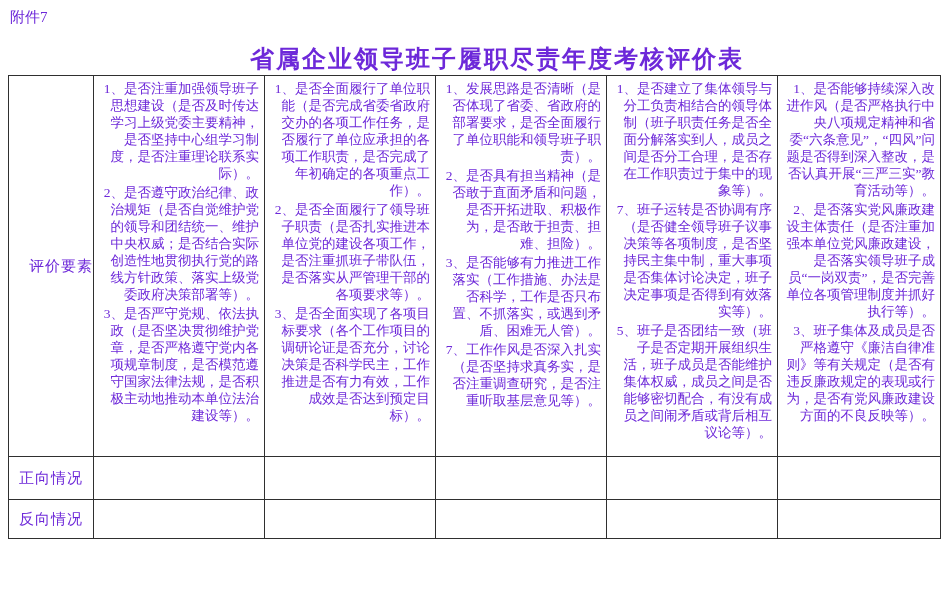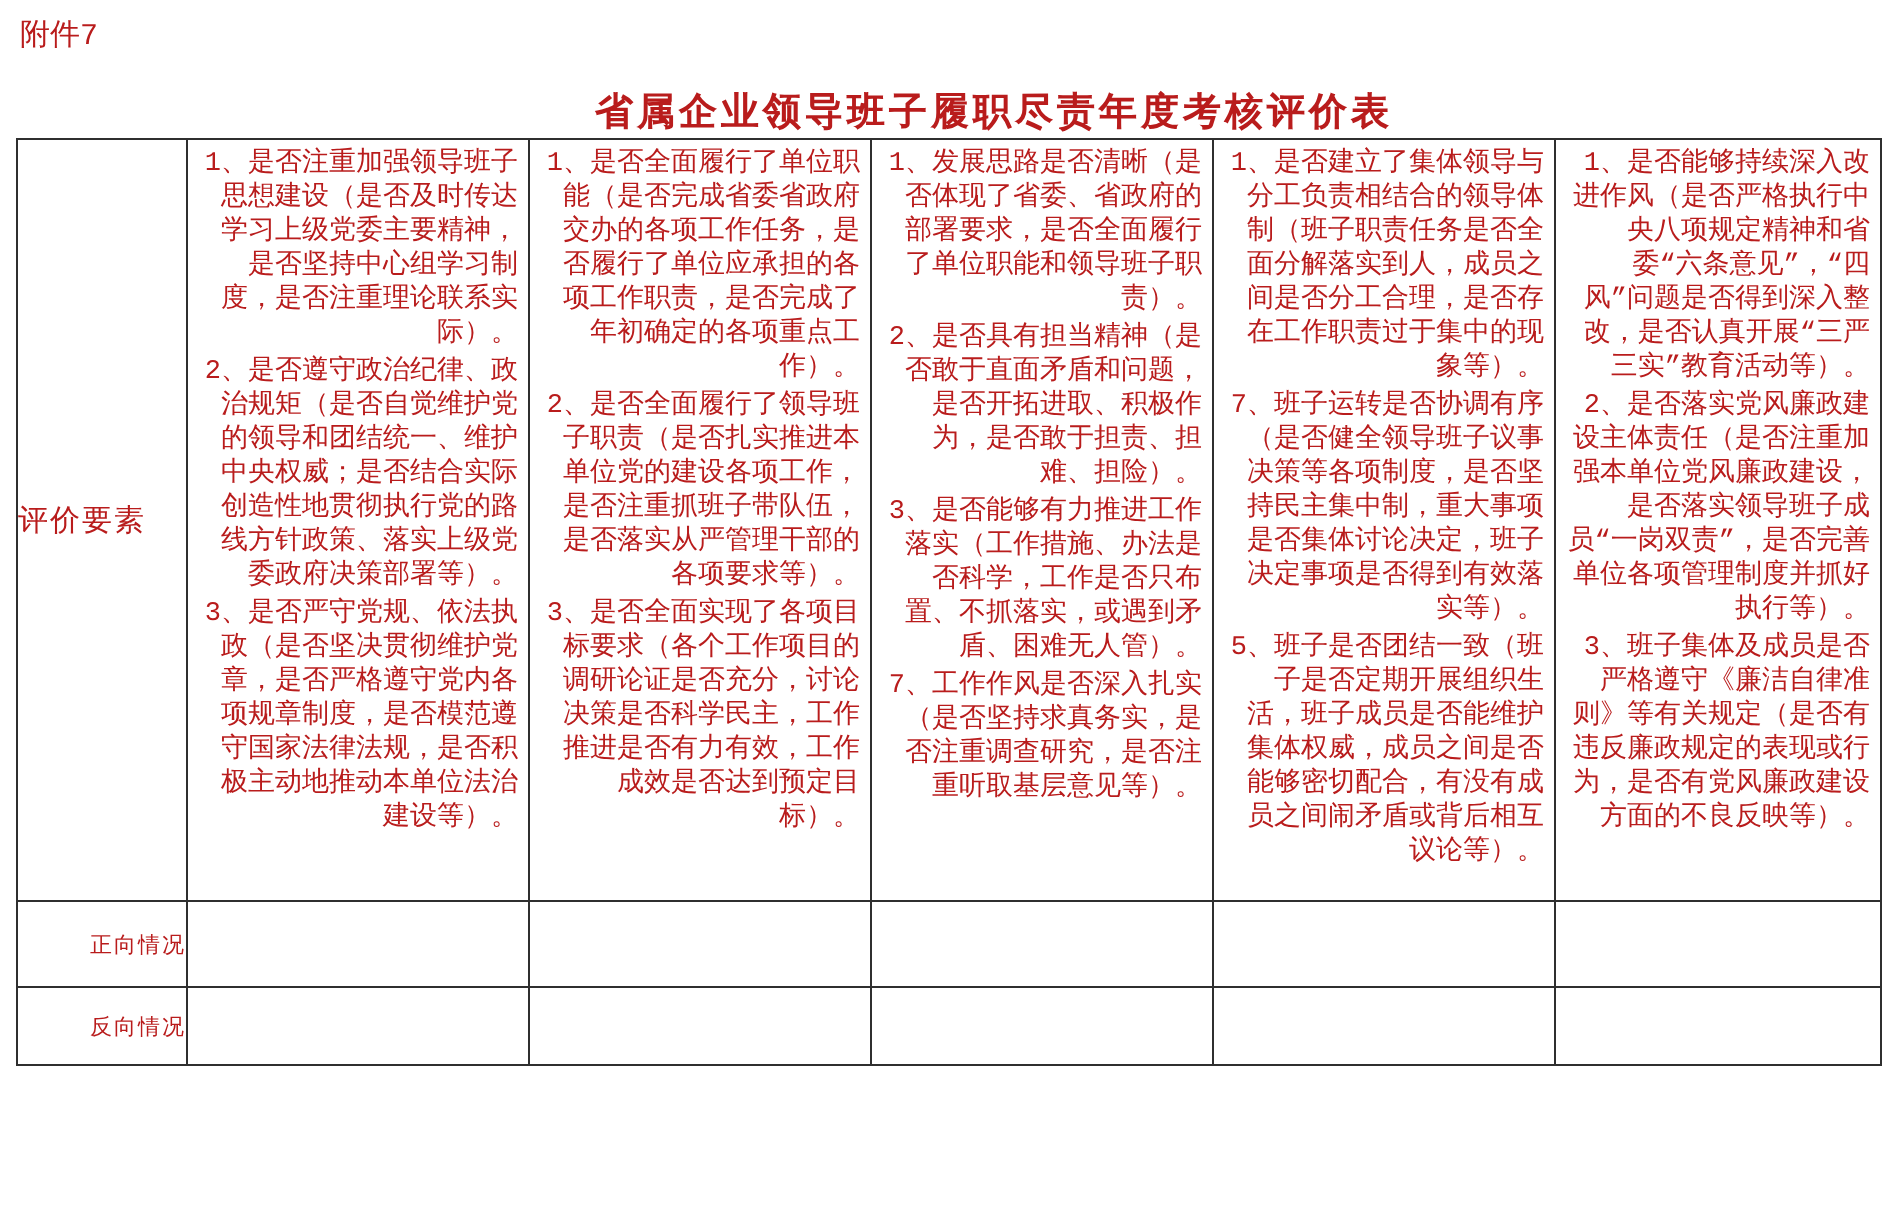--- a/index.html
+++ b/index.html
@@ -5,32 +5,32 @@
   html, body {
     margin: 0;
     padding: 0;
     background: #ffffff;
   }
   .page {
     position: relative;
     width: 947px;
     height: 607px;
     background: #ffffff;
-    color: #b91c1c;
-    font-family: Liberation Mono, monospace;
+    color: #6d28d9;
+    font-family: Liberation Serif, serif;
     overflow: hidden;
   }
   .attachment {
     padding: 8px 0 0 10px;
     font-size: 15px;
   }
   .doc-title {
     margin-top: 16px;
     text-align: center;
-    font-size: 19px;
+    font-size: 24px;
     font-weight: bold;
     letter-spacing: 2px;
     margin-left: 47px;
   }
   .unit-line {
     margin: 15px 0 6px 58px;
     font-size: 15px;
   }
   table.assessment {
     margin-left: 8px;
@@ -51,38 +51,38 @@
     vertical-align: middle;
     letter-spacing: 1px;
   }
   tr.elements-row td {
     height: 372px;
     vertical-align: top;
     padding: 4px 5px;
   }
   tr.elements-row td.label-cell {
     vertical-align: middle;
-    text-align: left;
+    text-align: right;
     font-size: 15px;
     letter-spacing: 1px;
     padding: 0;
   }
   .cell-item {
     margin: 0 0 2px 0;
     font-size: 13.5px;
     line-height: 17px;
     text-align: right;
   }
   tr.fill-row td {
     padding: 0;
   }
   tr.fill-row td.label-cell {
-    text-align: right;
+    text-align: center;
     vertical-align: middle;
-    font-size: 11px;
+    font-size: 15px;
     letter-spacing: 1px;
   }
   tr.positive-row td { height: 42px; }
   tr.negative-row td { height: 38px; }
 </style>
 </head>
 <body>
 
 <div class="page">
 

